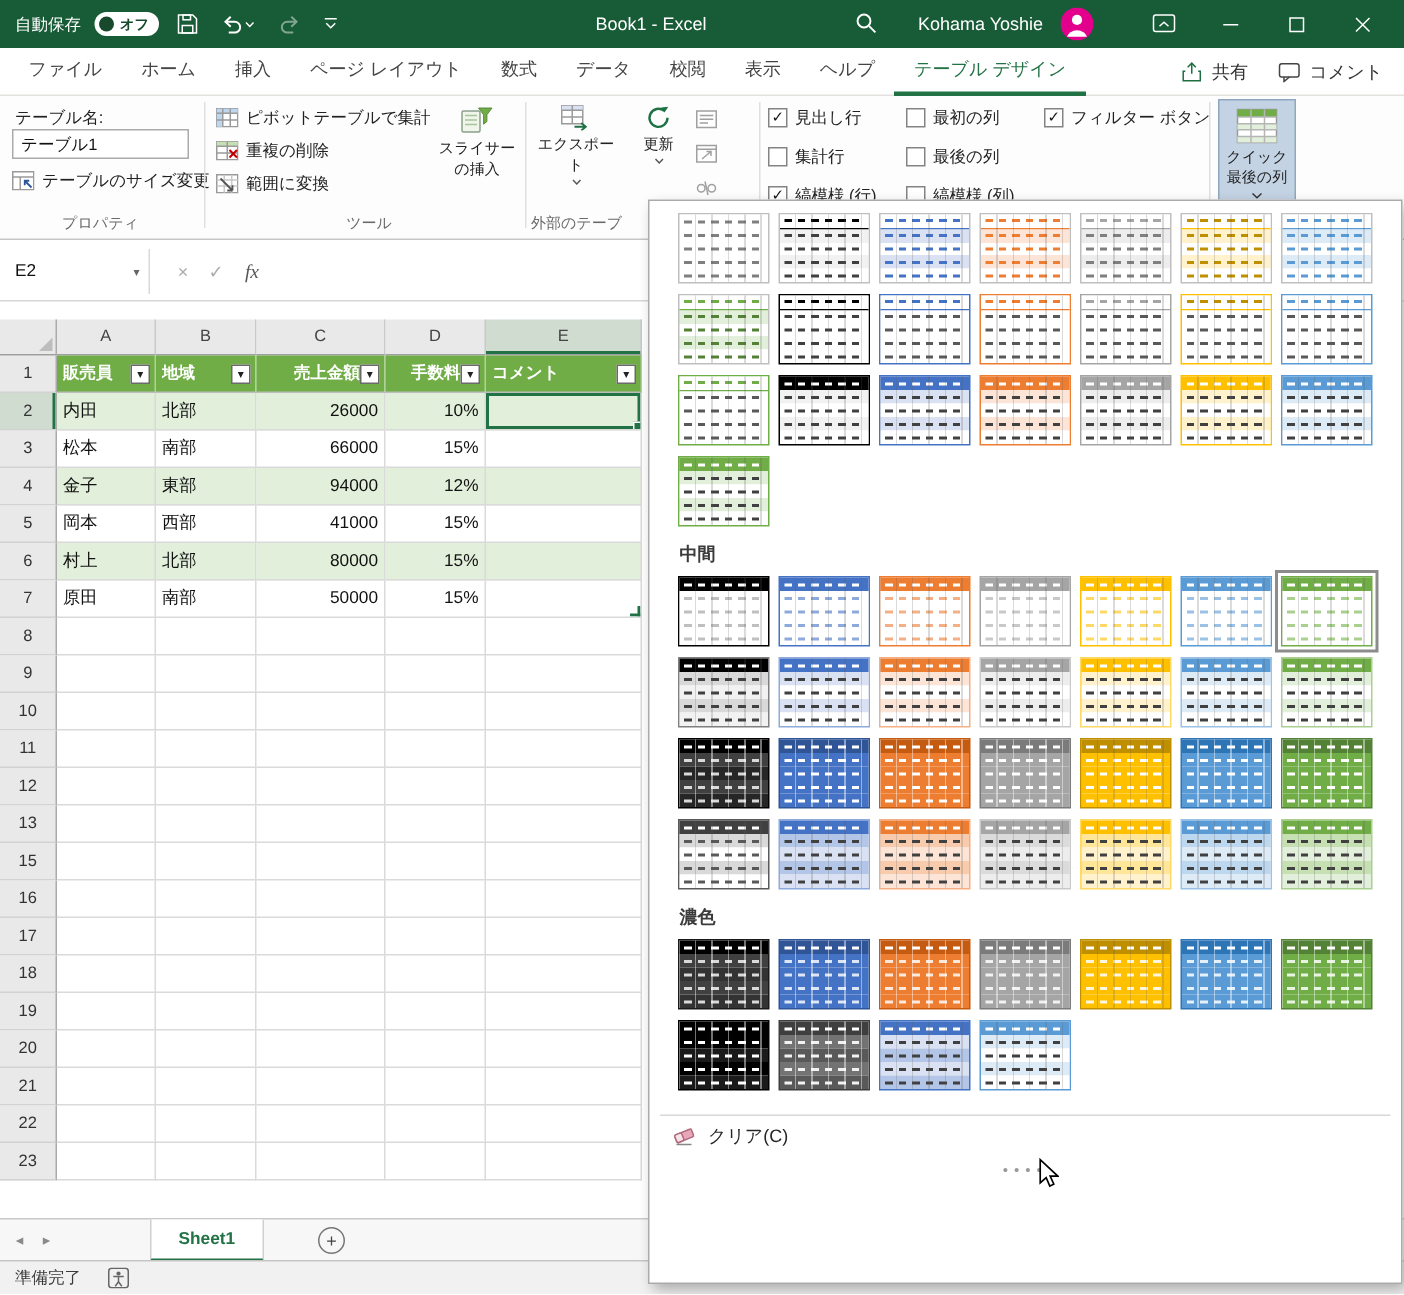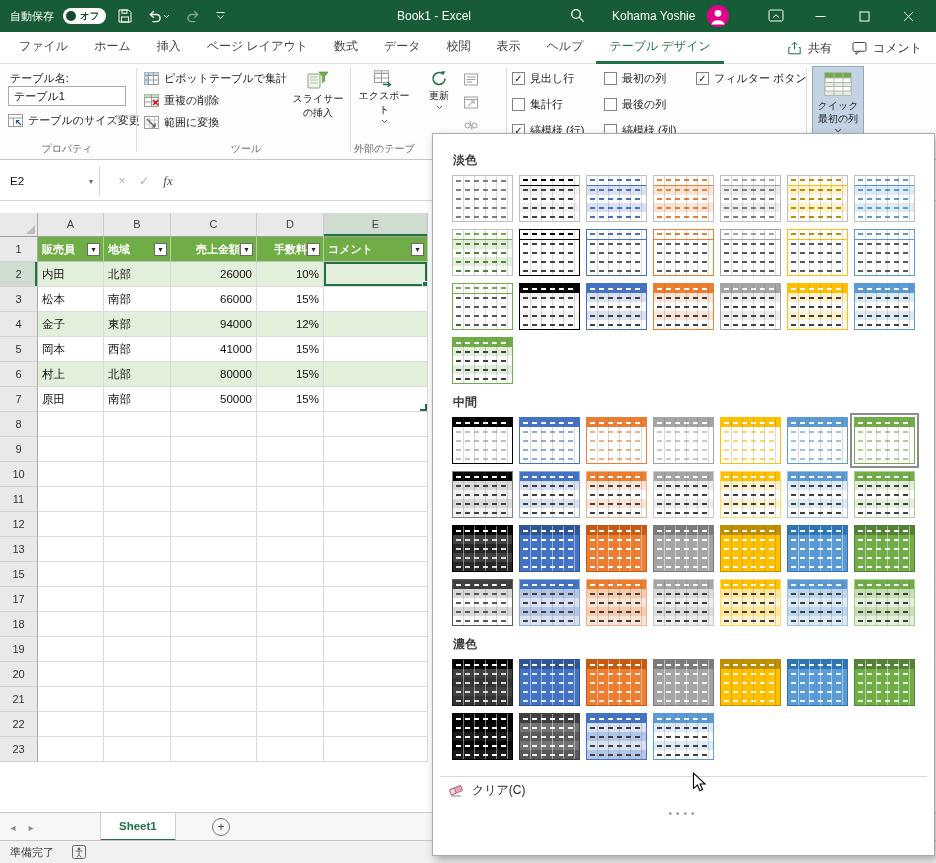--- a/index.html
+++ b/index.html
@@ -356,21 +356,21 @@
     <div id="quickstyles">
       <span>
         <svg width="28" height="24" viewBox="0 0 28 24">
             <rect x="1" y="1" width="26" height="22" fill="#fff" stroke="#9a9a9a"></rect>
             <rect x="1" y="1" width="26" height="5" fill="#70AD47"></rect>
             <rect x="1" y="10.5" width="26" height="4" fill="#E2EFDA"></rect>
             <rect x="1" y="19" width="26" height="4" fill="#E2EFDA"></rect>
             <path d="M1 6 H27 M1 10.5 H27 M1 14.5 H27 M1 19 H27 M10 1 V23 M19 1 V23" stroke="#B5B5B5" fill="none"></path>
           </svg>
       </span>
-      <div class="qs-label">クイック 最初の列</div>
+      <div class="qs-label">クイック 最後の列</div>
       <svg width="8" height="5" viewBox="0 0 8 5">
           <path d="M1 1 L4 3.8 L7 1" fill="none" stroke="#333"></path>
         </svg>
     </div>
   </div>
 
   <div id="fbar">
     <div class="namebox">
       <span>E2</span>
       <span class="nb-arrow">▾</span>
@@ -513,20 +513,28 @@
       </div>
       <div class="g-row">
         <div class="g-rownum">15</div>
         <div class="g-cell al-l" style="width: 66px;"></div>
         <div class="g-cell al-l" style="width: 67px;"></div>
         <div class="g-cell al-r" style="width: 86px;"></div>
         <div class="g-cell al-r" style="width: 67px;"></div>
         <div class="g-cell al-l" style="width: 104px;"></div>
       </div>
       <div class="g-row">
+        <div class="g-rownum">16</div>
+        <div class="g-cell al-l" style="width: 66px;"></div>
+        <div class="g-cell al-l" style="width: 67px;"></div>
+        <div class="g-cell al-r" style="width: 86px;"></div>
+        <div class="g-cell al-r" style="width: 67px;"></div>
+        <div class="g-cell al-l" style="width: 104px;"></div>
+      </div>
+      <div class="g-row">
         <div class="g-rownum">17</div>
         <div class="g-cell al-l" style="width: 66px;"></div>
         <div class="g-cell al-l" style="width: 67px;"></div>
         <div class="g-cell al-r" style="width: 86px;"></div>
         <div class="g-cell al-r" style="width: 67px;"></div>
         <div class="g-cell al-l" style="width: 104px;"></div>
       </div>
       <div class="g-row">
         <div class="g-rownum">18</div>
         <div class="g-cell al-l" style="width: 66px;"></div>
@@ -590,21 +598,20 @@
       <svg width="14" height="14" viewBox="0 0 14 14">
           <rect x="0.5" y="0.5" width="13" height="13" rx="2" fill="none" stroke="#666"></rect>
           <circle cx="7" cy="4" r="1.4" fill="#666"></circle>
           <path d="M3.5 6 H10.5 M7 6 V9.5 M7 9.5 L4.8 12.5 M7 9.5 L9.2 12.5" fill="none" stroke="#666"></path>
         </svg>
     </span>
   </div>
 
   <div id="stylepanel">
     <div id="gallery">
-        <div class="gal-label">淡色</div>
         <div class="thumb-grid">
           <div class="thumb" style="border-color: rgb(191, 191, 191);">
             <div class="trow" style="background: rgb(255, 255, 255);">
               <div class="dash" style="background: repeating-linear-gradient(90deg, rgb(127, 127, 127) 0px, rgb(127, 127, 127) 5px, transparent 5px, transparent 9px);"></div>
             </div>
             <div class="trow" style="background: rgb(255, 255, 255);">
               <div class="dash" style="background: repeating-linear-gradient(90deg, rgb(127, 127, 127) 0px, rgb(127, 127, 127) 5px, transparent 5px, transparent 9px);"></div>
             </div>
             <div class="trow" style="background: rgb(255, 255, 255);">
               <div class="dash" style="background: repeating-linear-gradient(90deg, rgb(127, 127, 127) 0px, rgb(127, 127, 127) 5px, transparent 5px, transparent 9px);"></div>

